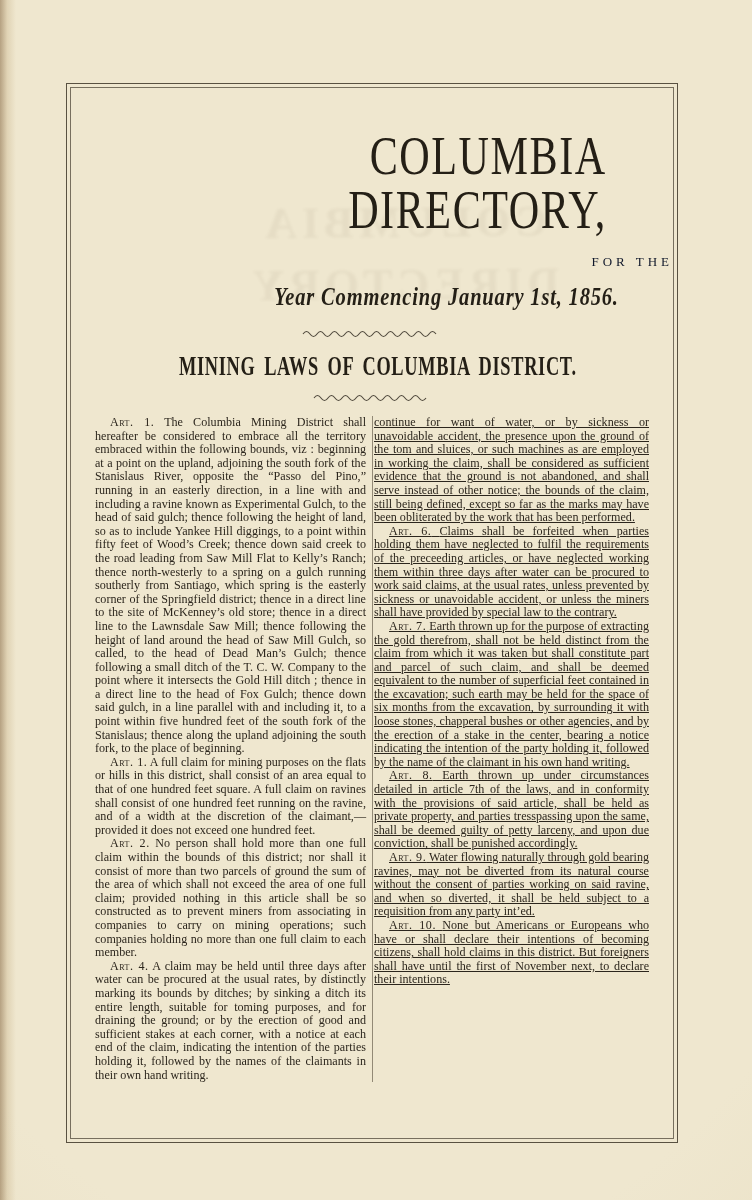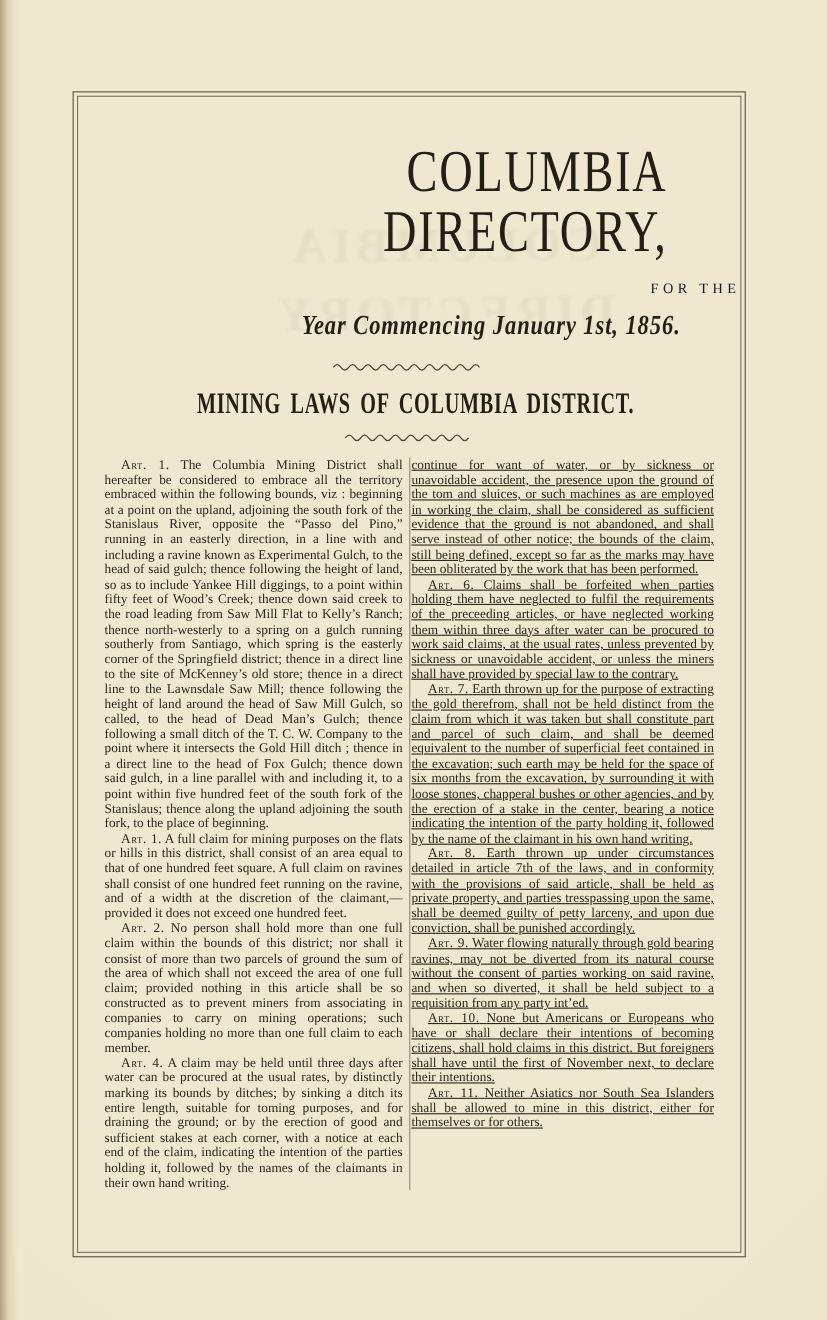--- a/index.html
+++ b/index.html
@@ -120,21 +120,17 @@
           <span>Earth thrown up under circumstances detailed in article 7th of the laws, and in conformity with the provisions of said article, shall be held as private property, and parties tresspassing upon the same, shall be deemed guilty of petty larceny, and upon due conviction, shall be punished accordingly.</span>
         </p>
         <p class="art">
           <span class="artlabel">Art. 9.</span>
           <span>Water flowing naturally through gold bearing ravines, may not be diverted from its natural course without the consent of parties working on said ravine, and when so diverted, it shall be held subject to a requisition from any party int’ed.</span>
         </p>
         <p class="art">
           <span class="artlabel">Art. 10.</span>
           <span>None but Americans or Europeans who have or shall declare their intentions of becoming citizens, shall hold claims in this district. But foreigners shall have until the first of November next, to declare their intentions.</span>
         </p>
-        <p class="art">
-          <span class="artlabel">Art. 11.</span>
-          <span>Neither Asiatics nor South Sea Islanders shall be allowed to mine in this district, either for themselves or for others.</span>
-        </p>
       </div>
     </div>
 
   </div>
 </div>
 
 </body></html>

